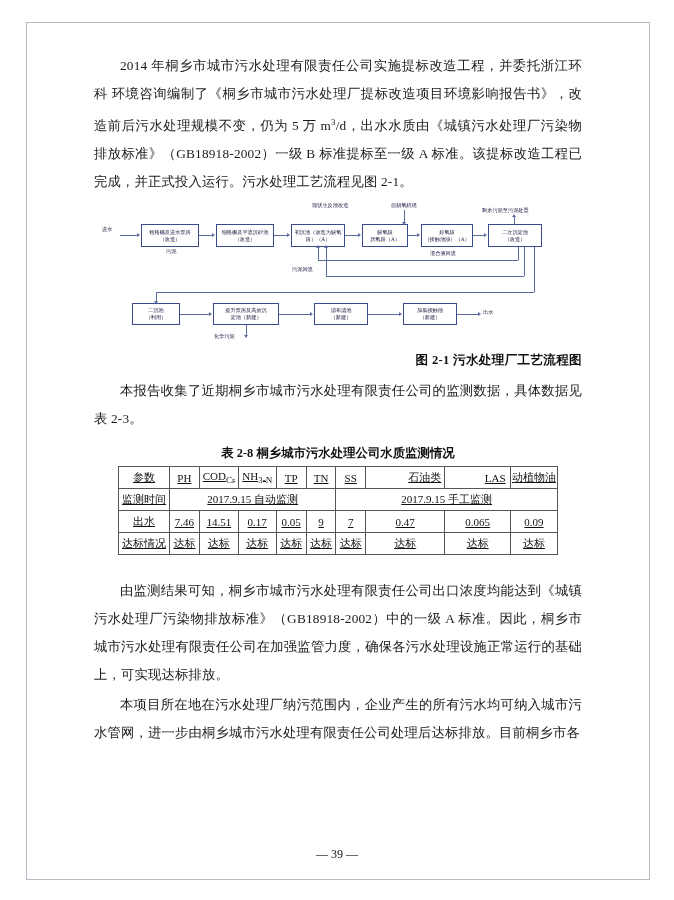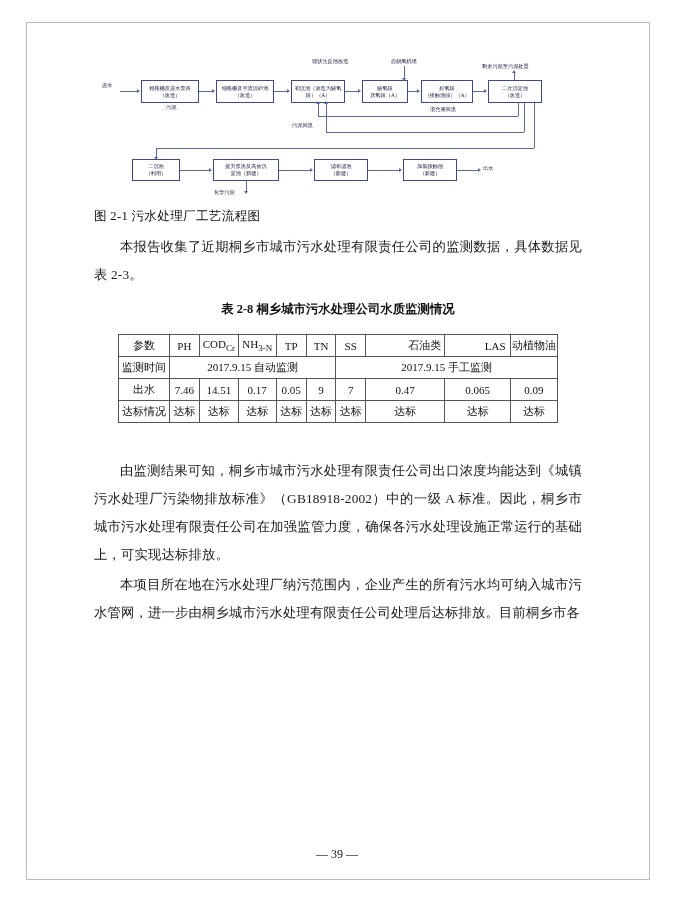--- a/index.html
+++ b/index.html
@@ -52,23 +52,23 @@
     vertical-align: sub;
   }
   
   .figure-wrap {
     position: relative;
     width: 488px;
     height: 140px;
     margin: 6px 0 2px 0;
   }
   .fig-caption {
-    text-align: left;
+    text-align: right;
     font-size: 12.6px;
-    font-weight: normal;
+    font-weight: bold;
     color: #111;
     margin: 10px 0 8px 0;
     letter-spacing: 0.3px;
   }
   .box {
     position: absolute;
     box-sizing: border-box;
     border: 1px solid #4a4a6a;
     background: #ffffff;
     font-size: 5.2px;
@@ -125,23 +125,24 @@
   .tbl-caption {
     text-align: center;
     font-size: 12.4px;
     font-weight: bold;
     margin: 12px 0 4px 0;
     color: #111;
   }
   table.wq {
     border-collapse: collapse;
     width: 440px;
-    margin: 16px auto;
+    margin: 4px auto;
     font-size: 11px;
     color: #111;
+    text-decoration: underline;
   }
   table.wq th, table.wq td {
     border: 1px solid #555;
     text-align: center;
     padding: 2px 1px;
     height: 17px;
     font-weight: normal;
     white-space: nowrap;
   }
   table.wq th {
@@ -159,20 +160,23 @@
 </style>
 </head>
 <body>
 
 <div class="page">
   <div class="border-frame"></div>
 
   <div class="content">
 
 
+    <p class="para indent">
+      2014 年桐乡市城市污水处理有限责任公司实施提标改造工程，并委托浙江环科 环境咨询编制了《桐乡市城市污水处理厂提标改造项目环境影响报告书》，改造前后污水处理规模不变，仍为 5 万 m<span class="sup">3</span>/d，出水水质由《城镇污水处理厂污染物排放标准》（GB18918-2002）一级 B 标准提标至一级 A 标准。该提标改造工程已完成，并正式投入运行。污水处理工艺流程见图 2-1。
+    </p>
 
     <div class="figure-wrap">
 
       <div class="lbl" style="left:218px; top:0px;">现状生反池改造</div>
       <div class="lbl" style="left:297px; top:0px;">自脱氧机组</div>
       <div class="lbl" style="left:388px; top:5px;">剩余污泥至污泥处置</div>
 
       <div class="lbl" style="left:8px; top:24px;">进水</div>
       <div class="hline" style="left:26px; top:33px; width:18px;"></div>
       <div class="arrow-r" style="left:43px; top:31px;"></div>

